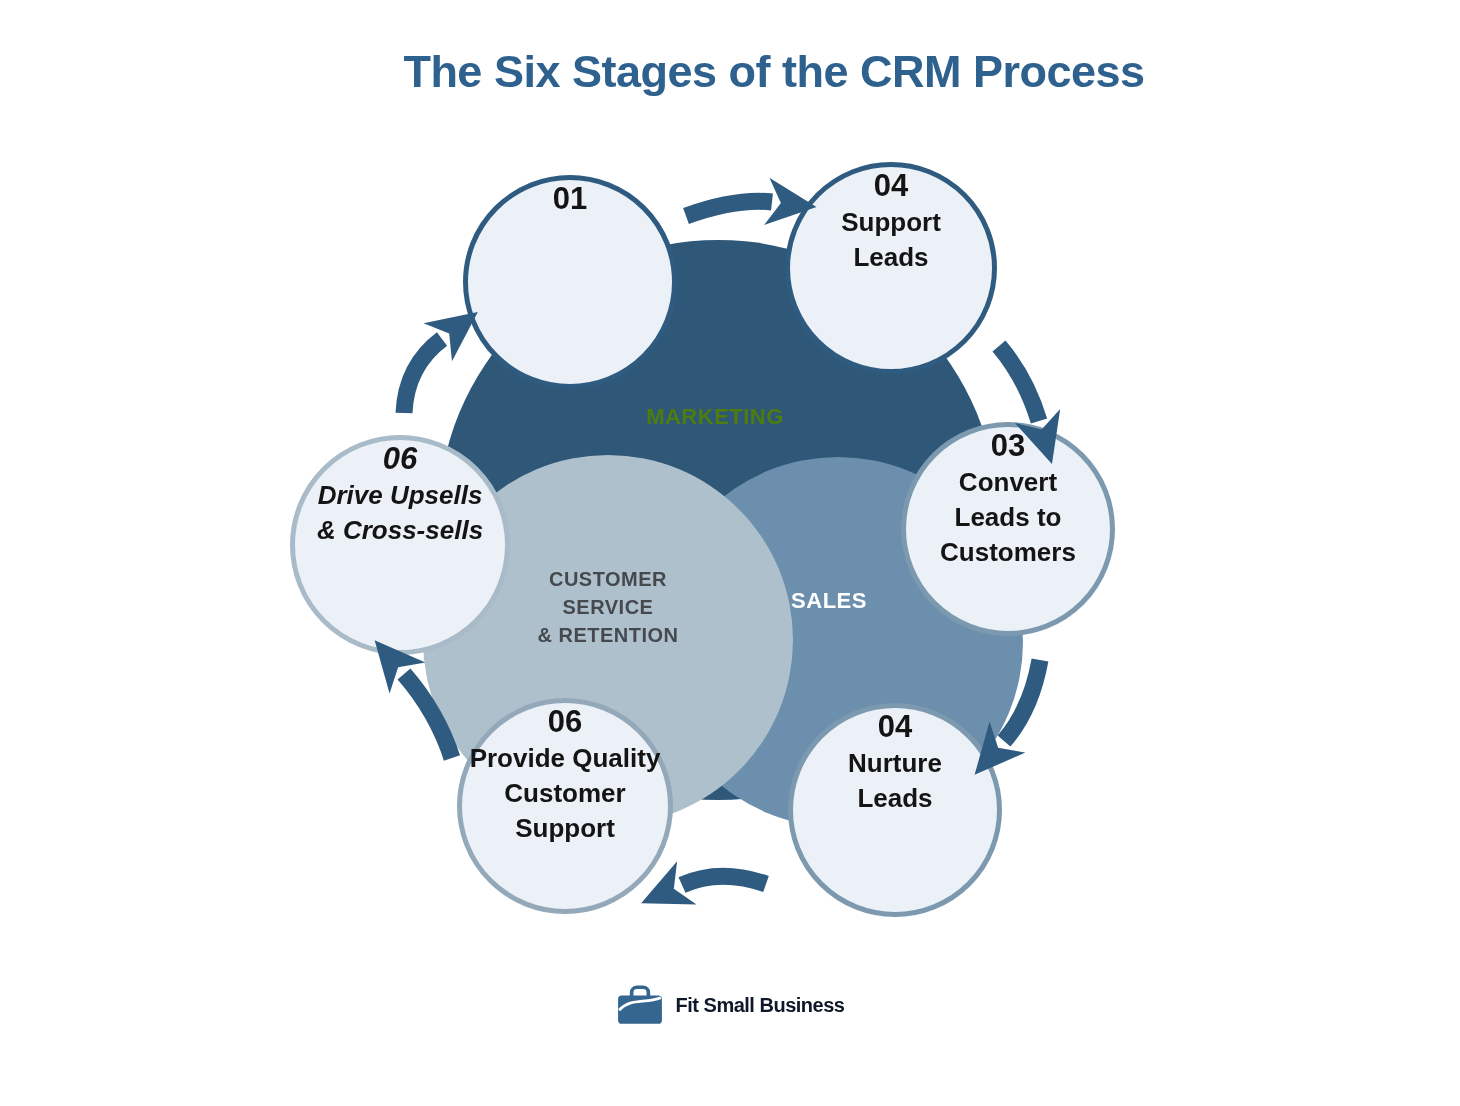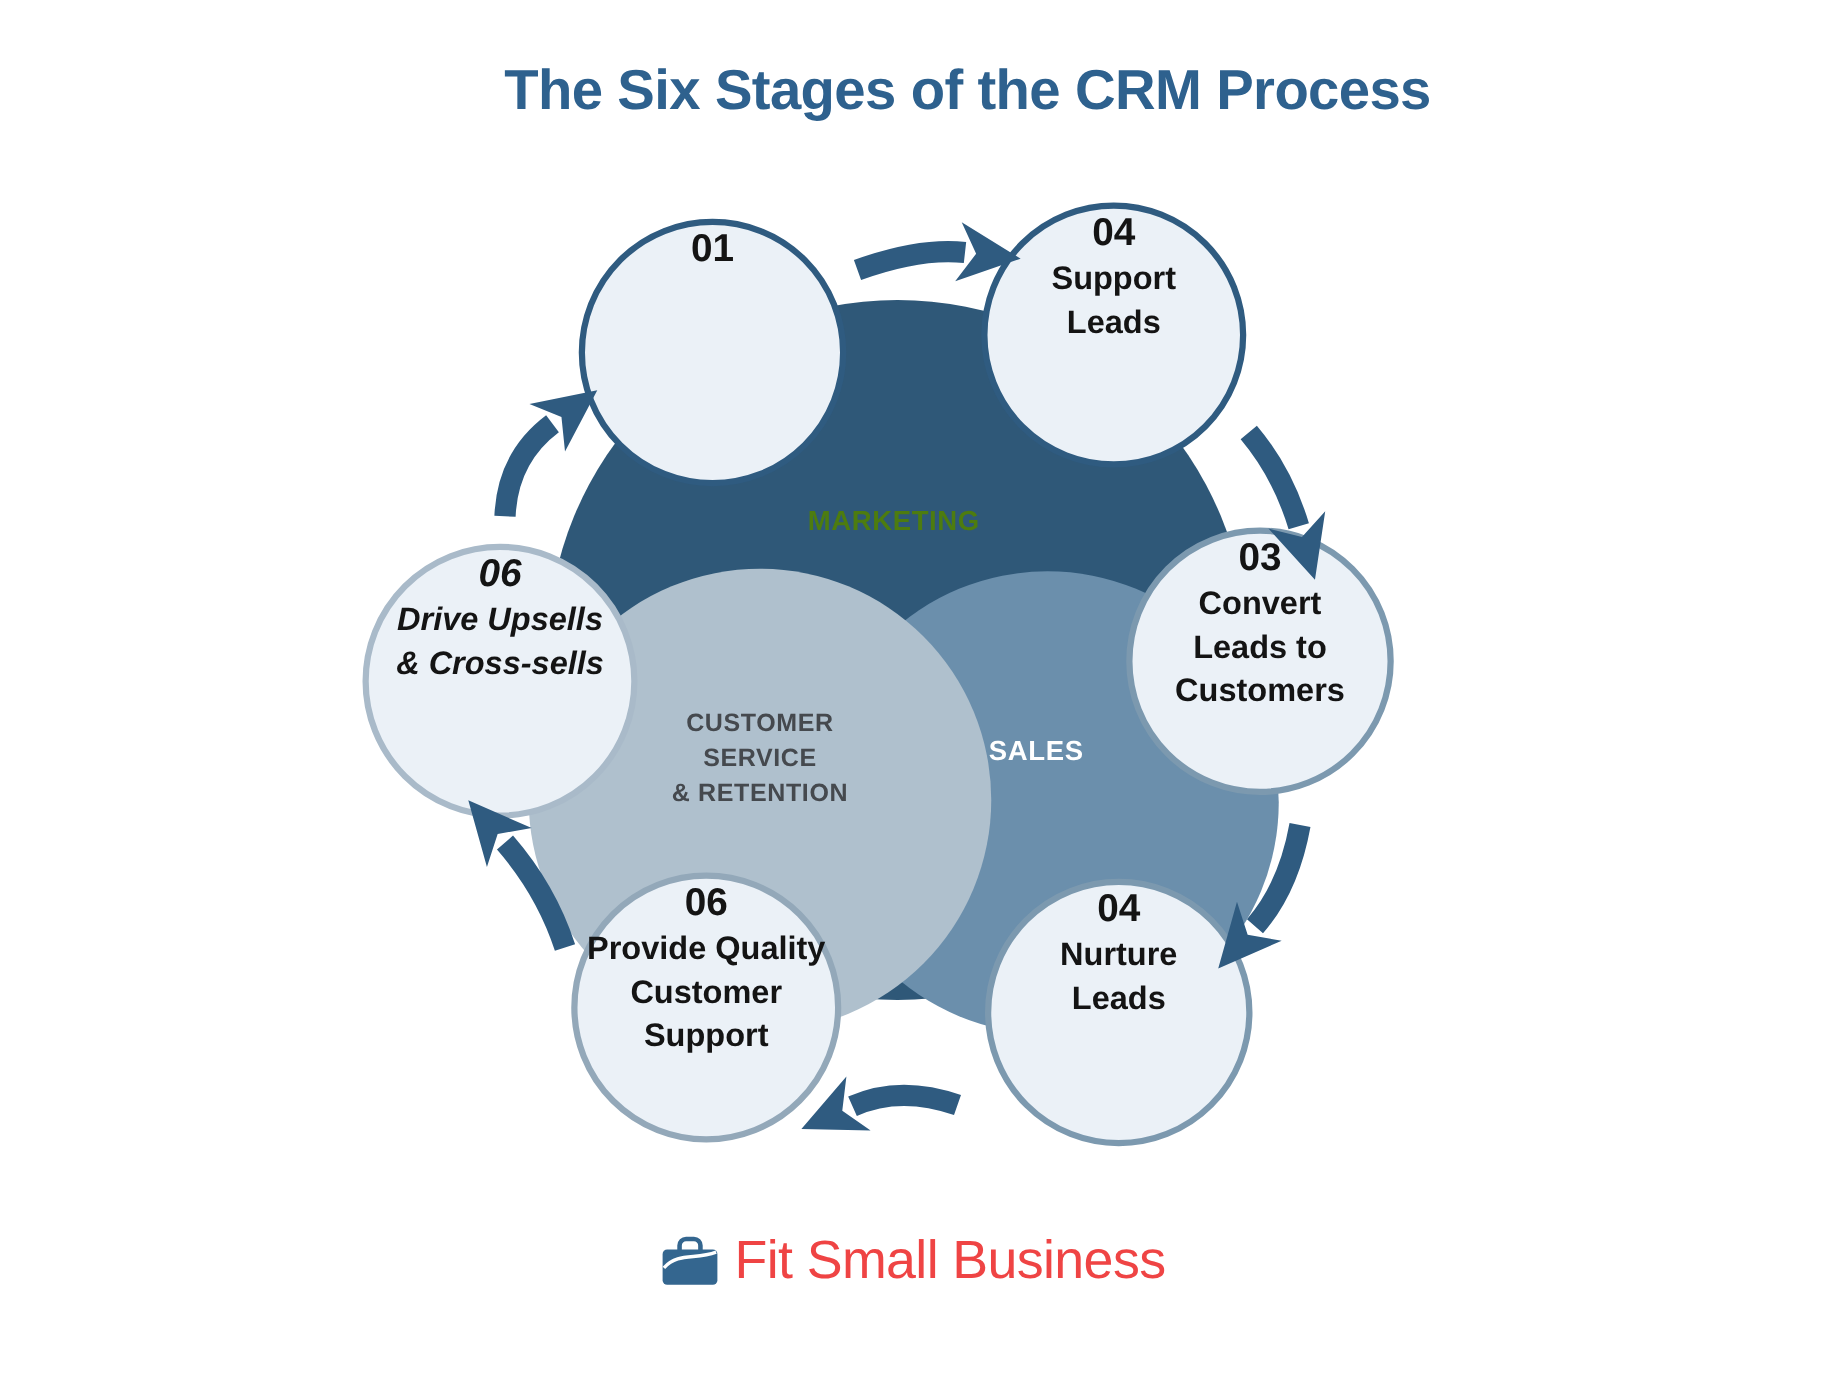--- a/index.html
+++ b/index.html
@@ -24,21 +24,21 @@
   .s6{left:290px;top:435px;width:220px;height:220px;border-color:#A9BAC9;font-style:italic;}
 
   .region-label{position:absolute;transform:translate(-50%,-50%);z-index:1;
       font-weight:bold;text-align:center;letter-spacing:0.5px;white-space:pre;}
   .marketing-label{left:715px;top:417px;color:#4d7c0f;font-size:22px;}
   .sales-label{left:829px;top:601px;color:#ffffff;font-size:22px;}
   .service-label{left:608px;top:607px;color:#45494E;font-size:20px;line-height:28px;}
 
   .footer{position:absolute;left:0;top:984px;width:100%;display:flex;
       align-items:center;justify-content:center;gap:12px;}
-  .brand-name{font-size:43px;font-weight:normal;color:#ef4444;letter-spacing:-0.5px;}
+  .brand-name{font-size:20px;font-weight:bold;color:#0f172a;letter-spacing:-0.5px;}
 </style>
 </head>
 <body>
 
 <div class="page-title">The Six Stages of the CRM Process</div>
 
 <svg class="layer" width="1460" height="1106" viewBox="0 0 1460 1106" style="z-index:0">
   <circle cx="718" cy="520" r="280" fill="#2F5878"></circle>
   <circle cx="838" cy="642" r="185" fill="#6B8FAC"></circle>
   <circle cx="608" cy="640" r="185" fill="#AFC0CD"></circle>

